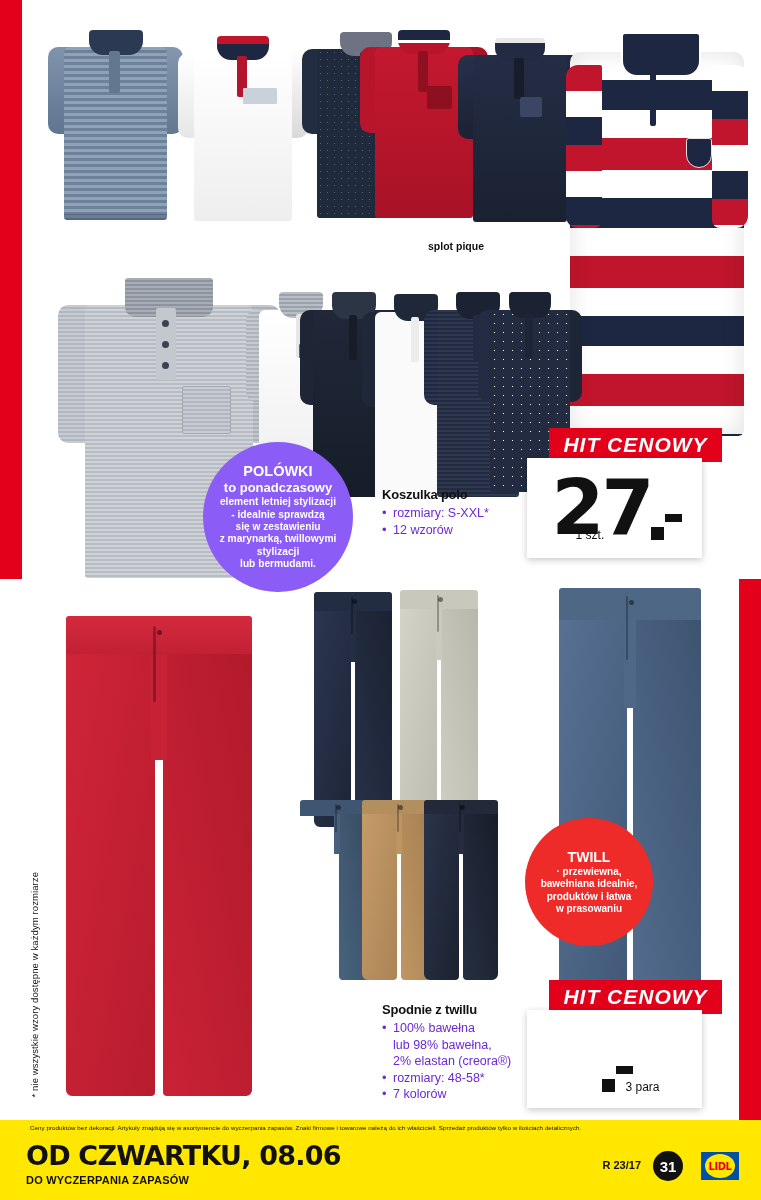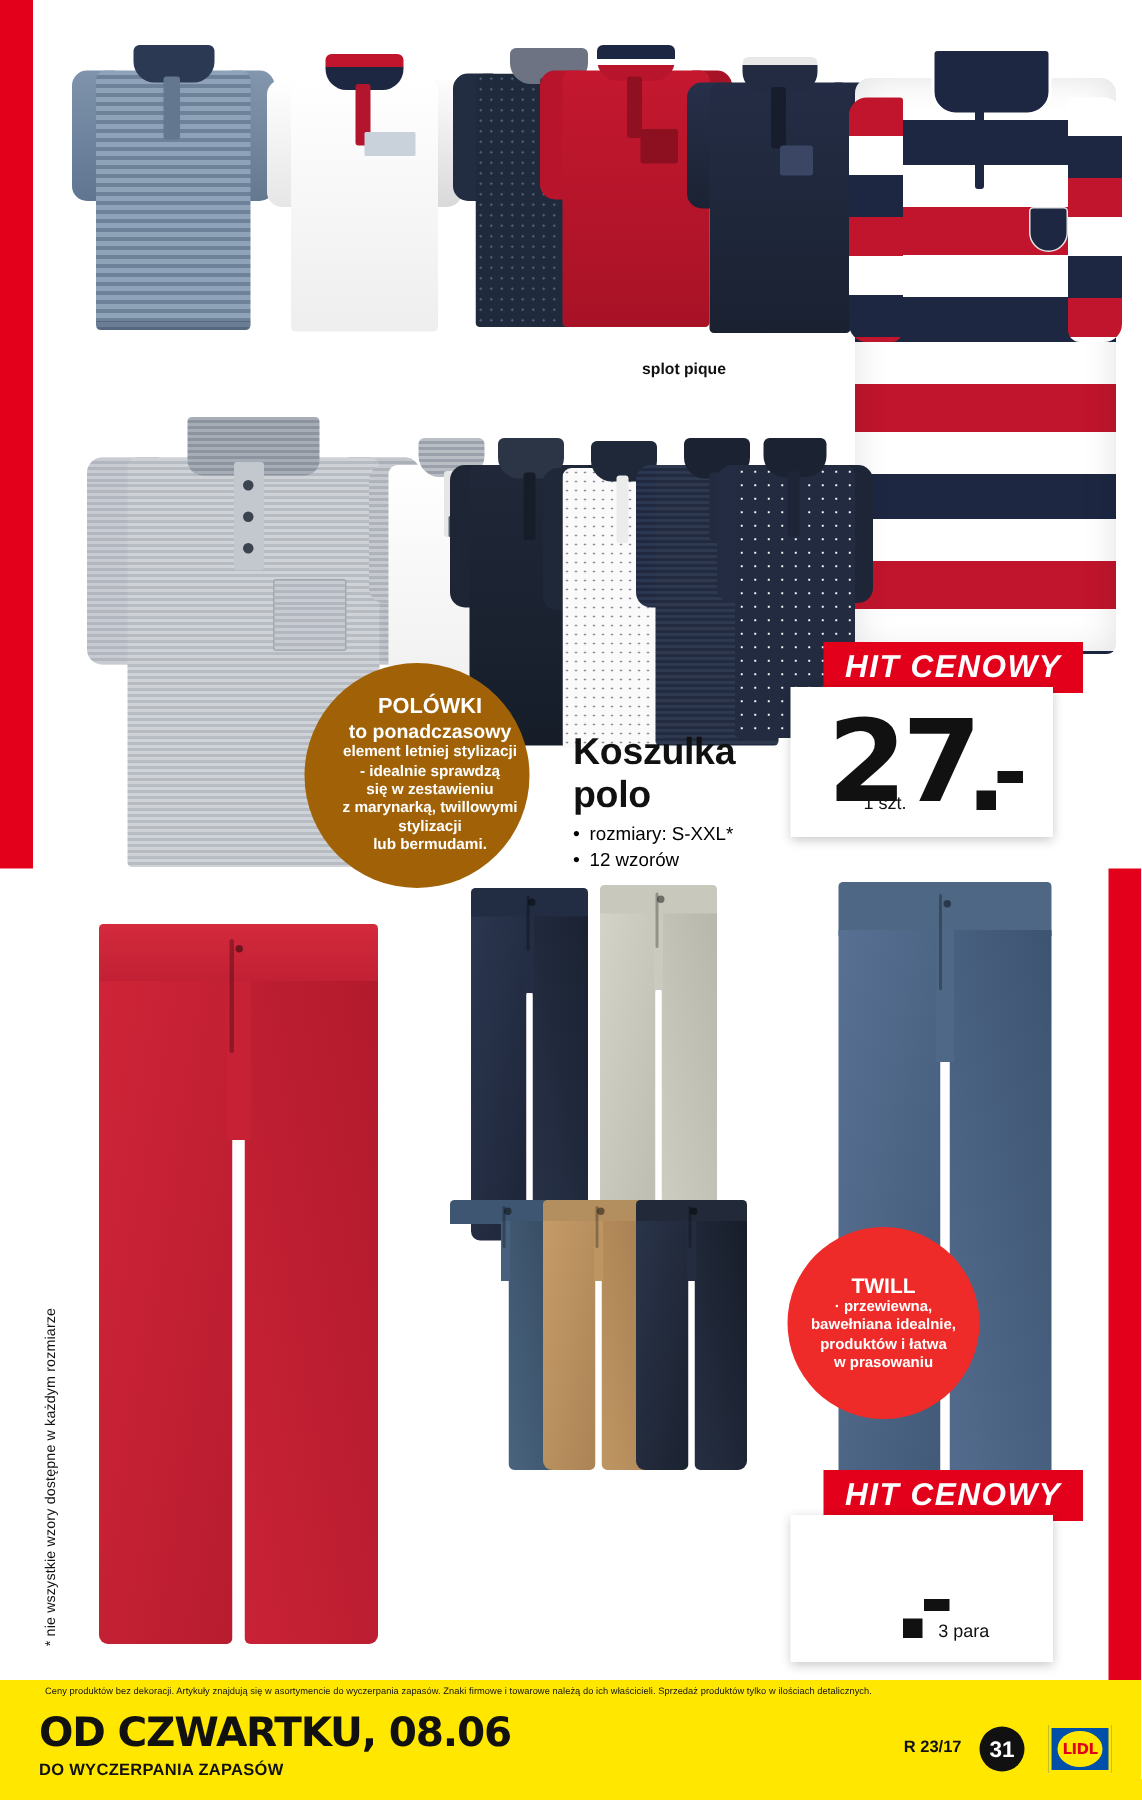--- a/index.html
+++ b/index.html
@@ -89,21 +89,21 @@
     border-radius:50%; background: rgba(0,0,0,.45);
   }
 
   
   .badge-circle {
     position:absolute; border-radius:50%;
     display:flex; align-items:center; justify-content:center;
     text-align:center; color:#fff;
   }
   .badge-circle .inner { padding:0 8px; }
-  .badge-blue { background:#a16207;justify-content:flex-end; }
+  .badge-blue { background:#8b5cf6; }
   .badge-red  { background:#ee2b28; }
   .badge-title { font-weight:bold; display:block; }
   .badge-body  { font-weight:bold; display:block; }
 
   
   .hit-banner {
     position:absolute; background:#e3001b; color:#fff;
     font-weight:bold; font-style:italic;
     display:flex; align-items:center; justify-content:center;
     letter-spacing:1px;
@@ -125,24 +125,24 @@
   }
   .price-dash .dash {
     position:absolute; left:14px; bottom:22px; width:17px; height:8px; background:#111;
   }
   .price-unit {
     position:absolute; font-size:12px; color:#111; white-space:nowrap;
   }
 
   
   .prod-info { position:absolute; }
-  .prod-title { font-size:25px; font-weight:bold; color:#111; letter-spacing:-.2px; }
+  .prod-title { font-size:13px; font-weight:bold; color:#111; letter-spacing:-.2px; }
   .prod-list { list-style:none; margin-top:3px; }
   .prod-list li {
-    font-size:12.5px; color:#000000; line-height:1.32;
+    font-size:12.5px; color:#6d28d9; line-height:1.32;
     padding-left:11px; position:relative;
   }
   .prod-list li.bullet::before {
     content:"•"; position:absolute; left:0; top:-1px; font-size:13px;
   }
 
   .pique-label {
     position:absolute; font-size:10.5px; font-weight:bold; color:#111;
   }
 
@@ -431,20 +431,30 @@
   <div class="badge-circle badge-red" style="left:525px; top:818px; width:128px; height:128px;">
     <div class="inner">
       <span class="badge-title" style="font-size:14px; margin-bottom:1px;">TWILL</span>
       <span class="badge-body" style="font-size:10px; line-height:1.25;">· przewiewna,</span>
       <span class="badge-body" style="font-size:10px; line-height:1.25;">bawełniana idealnie,</span>
       <span class="badge-body" style="font-size:10px; line-height:1.25;">produktów i łatwa</span>
       <span class="badge-body" style="font-size:10px; line-height:1.25;">w prasowaniu</span>
     </div>
   </div>
 
+  <div class="prod-info" style="left:382px; top:1002px; width:170px;">
+    <div class="prod-title">Spodnie z twillu</div>
+    <ul class="prod-list">
+      <li class="bullet">100% bawełna</li>
+      <li>lub 98% bawełna,</li>
+      <li>2% elastan (creora®)</li>
+      <li class="bullet">rozmiary: 48-58*</li>
+      <li class="bullet">7 kolorów</li>
+    </ul>
+  </div>
 
   <div class="hit-banner" style="left:549px; top:980px; width:173px; height:34px; font-size:21px;">HIT CENOWY</div>
   <div class="price-card" style="left:527px; top:1010px; width:175px; height:98px;">
     <div class="price-row" style="margin-bottom:12px;">
       <span class="price-dash" style="height:72px;">
         <span class="dot"></span>
           <span class="dash"></span>
       </span>
       <span class="price-unit" style="left:24px; bottom:2px;">3 para</span>
     </div>

